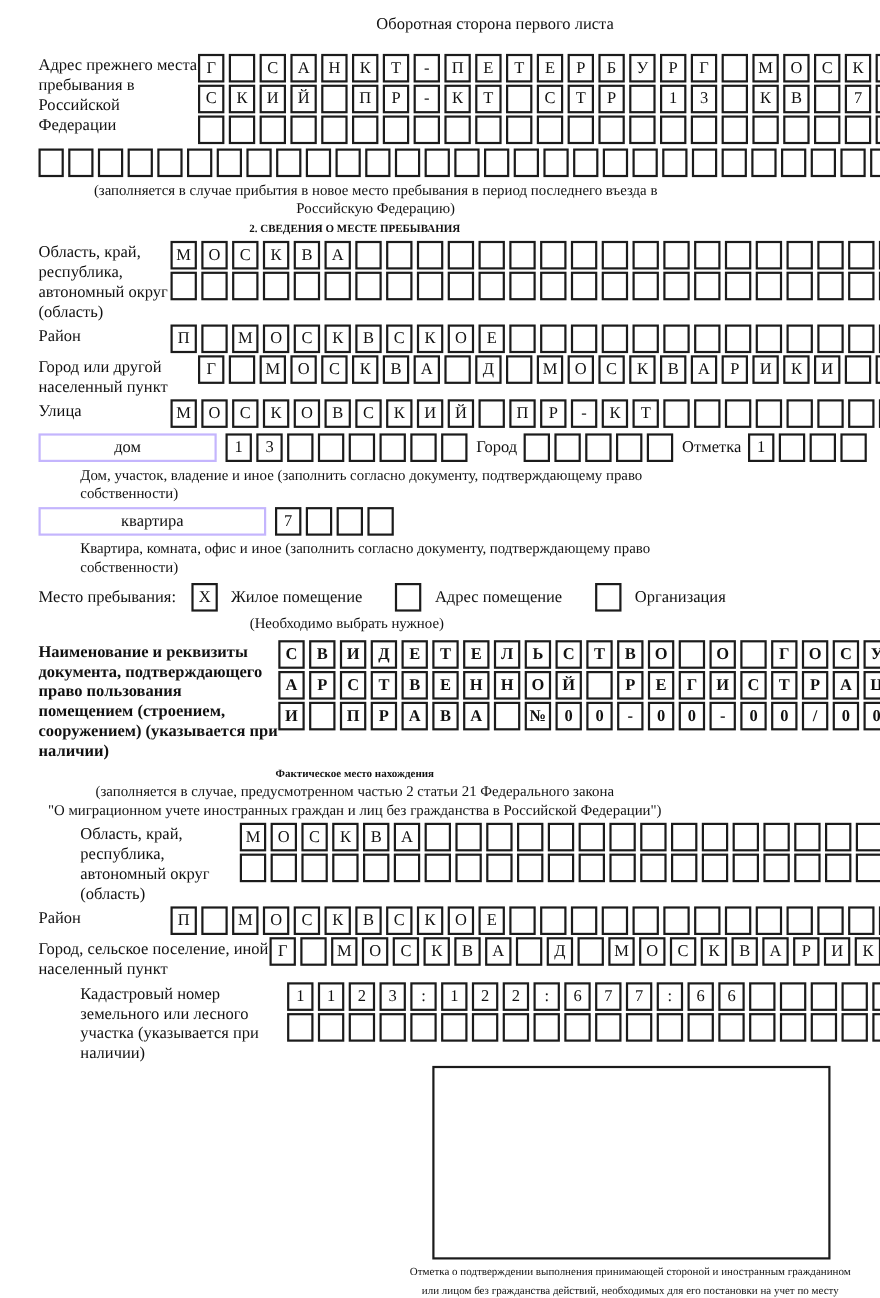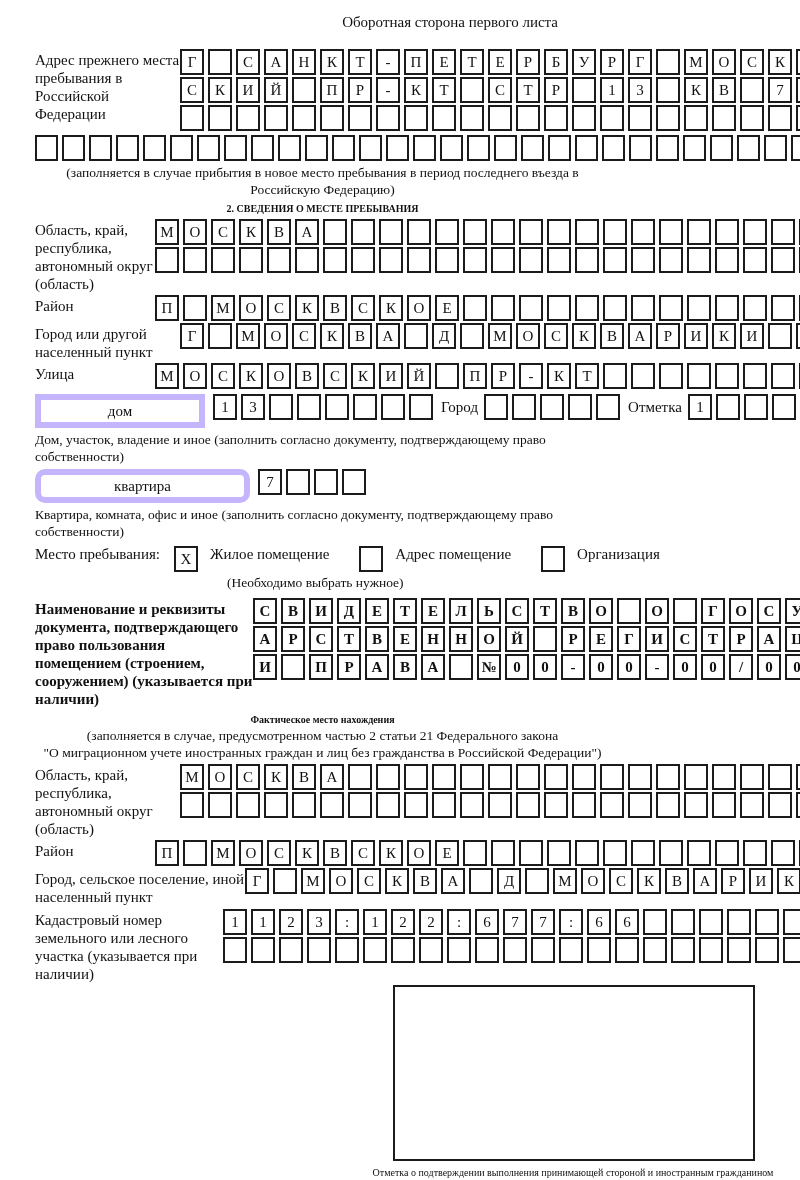--- a/index.html
+++ b/index.html
@@ -22,34 +22,34 @@
 
   .cells{display:flex;gap:4px;flex:none;}
   .cell{
     flex:none;width:20px;height:22px;border:2px solid #1b1b1b;
     display:flex;align-items:center;justify-content:center;
     font-size:15px;line-height:1;background:#fff;
   }
   .cells.narrow .cell{width:19px;}
 
   .wide-box{
-    flex:none;border:6px solid #c4b5fd;height:22px;
+    flex:none;border:2px solid #c4b5fd;height:22px;
     display:flex;align-items:center;justify-content:center;
     font-size:15px;background:#fff;
   }
   .inline-label{font-size:15px;line-height:26px;flex:none;}
 
   .caption{font-size:13.5px;line-height:17px;}
   .caption.center{text-align:center;}
   .sec-title{font-size:10px;font-weight:bold;text-align:center;}
 
-  .mt2{margin-top:2px;}.mt3{margin-top:3px;}.mt4{margin-top:4px;}
+  .mt2{margin-top:2px;}.mt3{margin-top:3px;margin-left:38px;}.mt4{margin-top:4px;}
   .mt5{margin-top:5px;}.mt6{margin-top:6px;}.mt7{margin-top:7px;font-weight:bold;}
 
-  .mesto-row{align-items:flex-start;}
+  .mesto-row{align-items:center;}
   .mesto-row .mlabel{font-size:15px;flex:none;}
   .mesto-row .cells{margin:0 0 0 14px;}
   .mesto-row .optlabel{margin-left:12px;}
   .mesto-row .opt-gap{margin-left:30px;}
 
   .stamp-box{
     width:358px;height:172px;border:2px solid #1b1b1b;
     margin-left:358px;background:#fff;
   }
   .stamp-caption{
@@ -350,21 +350,21 @@
     <div class="cells" style="margin-left:6px;">
         <div class="cell">1</div>
         <div class="cell"></div>
         <div class="cell"></div>
         <div class="cell"></div>
       </div>
   </div>
   <div class="caption mt3">Дом, участок, владение и иное (заполнить согласно документу, подтверждающему право собственности)</div>
 
   <div class="frow mt4">
-    <div class="wide-box" style="width:203px;border-radius:10px;">квартира</div>
+    <div class="wide-box" style="width:203px;">квартира</div>
     <div class="cells" style="margin-left:8px;">
         <div class="cell">7</div>
         <div class="cell"></div>
         <div class="cell"></div>
         <div class="cell"></div>
       </div>
   </div>
   <div class="caption mt3">Квартира, комната, офис и иное (заполнить согласно документу, подтверждающему право собственности)</div>
 
   <div class="frow mesto-row mt6">

